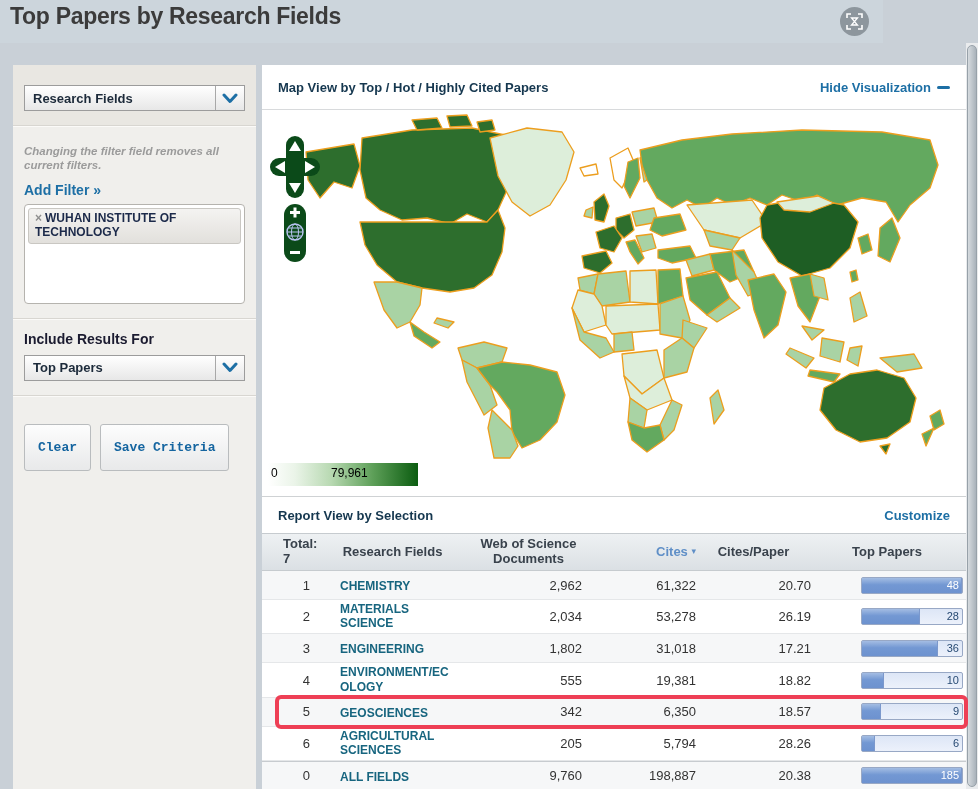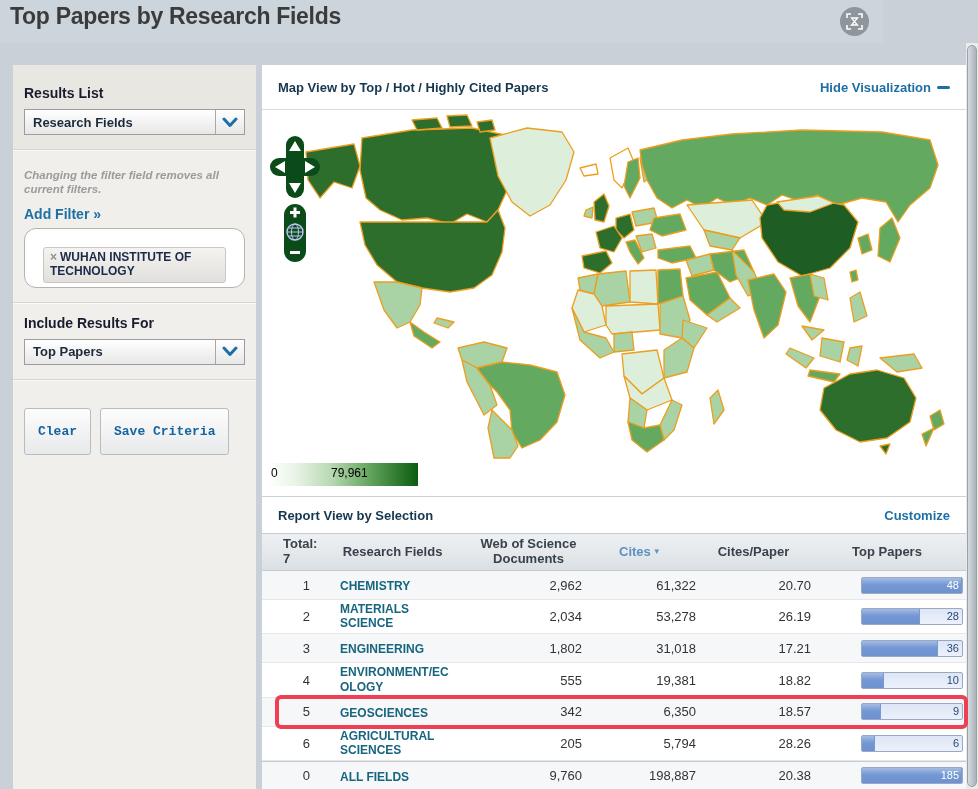--- a/index.html
+++ b/index.html
@@ -20,21 +20,21 @@
   .sb-section { padding:12px 11px 14px 11px; }
   .sb-section + .sb-section { border-top:1px solid #d8d6d1; box-shadow:inset 0 1px 0 #fbfaf8; }
   .sb-sec1 { background:#e9e7e2; padding-top:20px; }
   .sb-label { font-size:14px; font-weight:bold; color:#1b1b30; margin-bottom:8px; }
   .dropdown { width:221px; height:26px; border:1px solid #9c9c9c; background:linear-gradient(#ffffff,#e7e7e7); display:flex; align-items:center; cursor:pointer; }
   .dd-value { flex:1; padding-left:8px; font-size:13px; font-weight:bold; color:#1c2a3a; }
   .dd-arrow { width:29px; height:100%; border-left:1px solid #a8a8a8; display:flex; align-items:center; justify-content:center; }
   .help-badge { display:inline-flex; width:16px; height:16px; border-radius:50%; background:#15669f; color:#fff; font-size:11px; font-weight:bold; align-items:center; justify-content:center; vertical-align:-3px; cursor:pointer; }
   .sb-note { font-size:11.5px; font-style:italic; font-weight:bold; color:#9b9b9b; line-height:1.25; margin:6px 0 8px 0; }
   .add-filter { font-size:14px; font-weight:bold; color:#1d6fa5; cursor:pointer; display:inline-block; margin-bottom:6px; }
-  .filter-box { width:221px; height:60px; background:#fff; border:1px solid #b5b3ae; border-radius:12px; padding:18px; }
+  .filter-box { width:221px; height:100px; background:#fff; border:1px solid #b5b3ae; border-radius:4px; padding:3px; }
   .filter-tag { background:linear-gradient(#f4f3f1,#e2e0dc); border:1px solid #c9c7c2; border-radius:3px; padding:3px 6px 4px 6px; font-size:12px; font-weight:bold; color:#1c2a4a; line-height:1.15; cursor:pointer; }
   .tag-x { color:#8f8f8f; font-weight:bold; margin-right:3px; }
   .sb-buttons { display:flex; gap:9px; padding-top:16px; }
   .sb-btn { border:1px solid #b9bcbe; border-radius:3px; background:linear-gradient(#fdfdfd,#e8e9ea); color:#1565a0; font-size:13px; font-weight:bold; padding:15px 13px; cursor:pointer; font-family:Liberation Mono, monospace; }
 
   
   .main { position:absolute; left:262px; top:65px; width:704px; height:724px; background:#fff; }
   .panel-head { height:45px; display:flex; align-items:center; justify-content:space-between; padding:0 16px; border-bottom:1px solid #d8dadc; }
   .panel-title { font-size:13px; font-weight:bold; color:#15374f; }
   .blue-link { font-size:13px; font-weight:bold; color:#1d6fa5; cursor:pointer; text-decoration:none; }
@@ -49,21 +49,21 @@
   .legend-max { position:absolute; left:42%; top:3px; font-size:12px; color:#000; }
 
   
   .report-head { height:36px; display:flex; align-items:center; justify-content:space-between; padding:0 16px; }
 
   
   .grid-row { display:grid; grid-template-columns:34px 165px 107px 114px 115px 1fr 104px; align-items:center; padding:0 3px 0 14px; }
   .thead { height:38px; background:linear-gradient(#eef1f3,#dbe0e4); border-top:1px solid #c6cbcf; border-bottom:1px solid #c6cbcf; }
   .th { font-size:13px; font-weight:bold; color:#39424c; text-align:center; line-height:1.15; }
   .th-total { text-align:left; padding-left:7px; }
-  .th-cites { color:#5f8fc7; cursor:pointer; }
+  .th-cites { color:#5f8fc7; cursor:pointer;text-align:right; }
   .sort-caret { font-size:9px; vertical-align:2px; }
   .trow { min-height:29px; border-bottom:1px solid #e5e7e9; position:relative; padding-top:2px; padding-bottom:2px; }
   .trow.stripe { background:#f6f7f8; }
   .trow.total-row { border-top:1px solid #c7cbcf; }
   .cell-rank { font-size:13px; color:#333; text-align:right; padding-right:0; }
   .cell-field { padding-left:30px; }
   .field-link { font-size:12px; font-weight:bold; color:#17657f; max-width:112px; display:inline-block; overflow-wrap:break-word; line-height:1.2; cursor:pointer; }
   .cell-num { font-size:13px; color:#333; text-align:right; }
   .bar-track { width:102px; height:17px; border:1px solid #98a8c5; border-radius:2px; background:linear-gradient(#dde6f6,#ecf1fb); position:relative; justify-self:end; }
   .bar-fill { position:absolute; top:0; bottom:0; left:0; background:linear-gradient(180deg,#a4bde3 0%,#7398d3 45%,#6d92cf 100%); border-right:1px solid #7b98cc; }
@@ -83,21 +83,20 @@
     </svg>
   </div>
 </div>
 
 <div class="scrollbar">
   <div class="scroll-thumb"></div>
 </div>
 
 <div class="sidebar">
   <div class="sb-section sb-sec1">
-    <div class="sb-label">Results List</div>
     <div class="dropdown">
       <span class="dd-value">Research Fields</span>
       <span class="dd-arrow">
         <svg width="16" height="11" viewBox="0 0 16 11">
             <polyline points="2,2 8,8.5 14,2" fill="none" stroke="#1d6fa5" stroke-width="3" stroke-linecap="round" stroke-linejoin="round"></polyline>
           </svg>
       </span>
     </div>
   </div>
 

